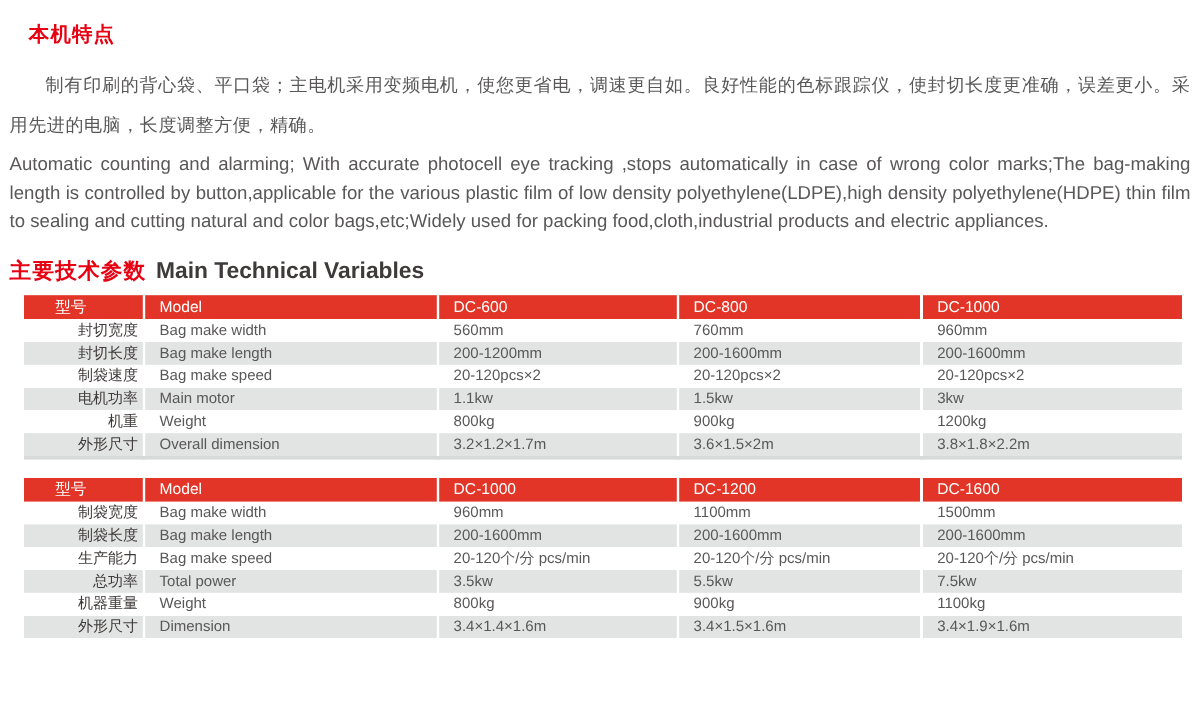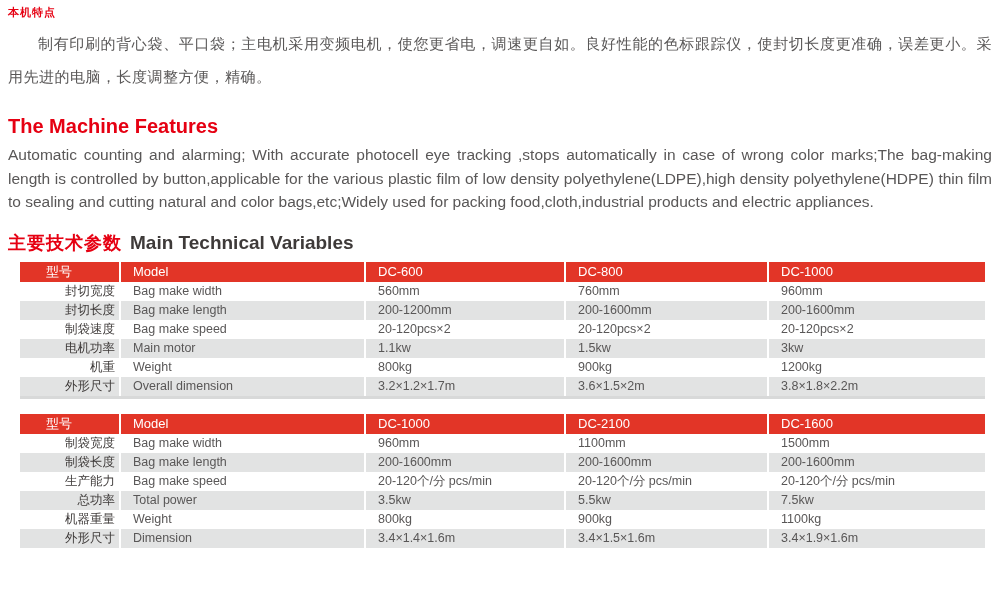--- a/index.html
+++ b/index.html
@@ -11,22 +11,22 @@
   .page {
     position: relative;
     width: 1000px;
     height: 594px;
     box-sizing: border-box;
     padding: 2px 8px 0 8px;
     background: #fff;
     overflow: hidden;
   }
   h1.cn-title {
-    margin: 0;
-    font-size: 11px;
+    margin: 16px;
+    font-size: 17px;
     line-height: 21px;
     font-weight: bold;
     color: var(--heading-red);
     letter-spacing: 1px;
   }
   p.cn-body {
     margin: 4px 0 0 0;
     font-size: 15px;
     line-height: 33px;
     color: var(--body-text);
@@ -99,21 +99,20 @@
 </style>
 </head>
 <body>
 
 <div class="page">
 
   <h1 class="cn-title">本机特点</h1>
 
   <p class="cn-body">制有印刷的背心袋、平口袋；主电机采用变频电机，使您更省电，调速更自如。良好性能的色标跟踪仪，使封切长度更准确，误差更小。采用先进的电脑，长度调整方便，精确。</p>
 
-  <h2 class="en-title">The Machine Features</h2>
 
   <p class="en-body">Automatic counting and alarming; With accurate photocell eye tracking ,stops automatically in case of wrong color marks;The bag-making length is controlled by button,applicable for the various plastic film of low density polyethylene(LDPE),high density polyethylene(HDPE) thin film to sealing and cutting natural and color bags,etc;Widely used for packing food,cloth,industrial products and electric appliances.</p>
 
   <h3 class="specs-heading">
     <span class="cn">主要技术参数</span><span class="en">Main Technical Variables</span>
   </h3>
 
   <table class="spec t1">
     <colgroup>
       <col style="width:100px">
@@ -183,21 +182,21 @@
         <col style="width:245px">
       <col style="width:200px">
         <col style="width:203px">
         <col style="width:217px">
     </colgroup>
     <thead>
         <tr>
           <th class="c0">型号</th>
           <th class="c1">Model</th>
           <th class="c2">DC-1000</th>
-          <th class="c3">DC-2100</th>
+          <th class="c3">DC-1200</th>
           <th class="c4">DC-1600</th>
         </tr>
       </thead>
     <tbody>
         <tr>
           <td class="c0">制袋宽度</td>
           <td class="c1">Bag make width</td>
           <td class="c2">960mm</td>
           <td class="c3">1100mm</td>
           <td class="c4">1500mm</td>

